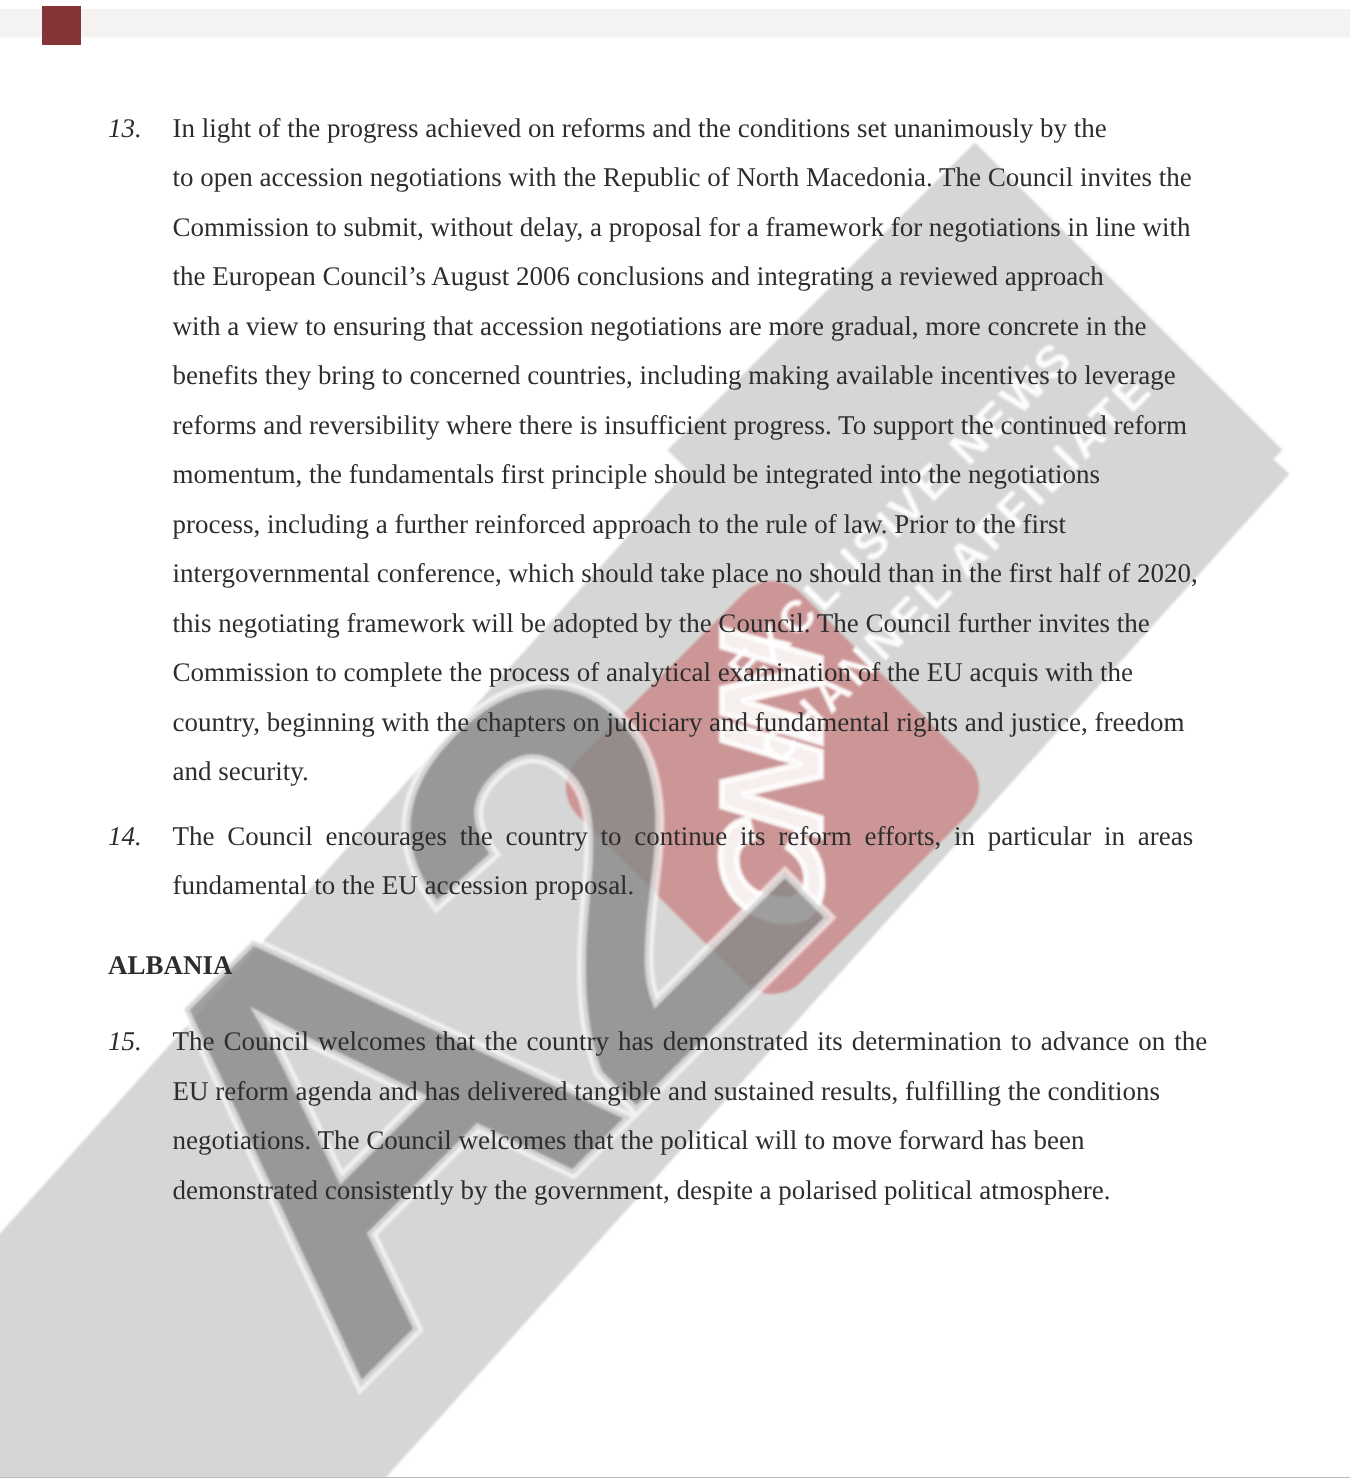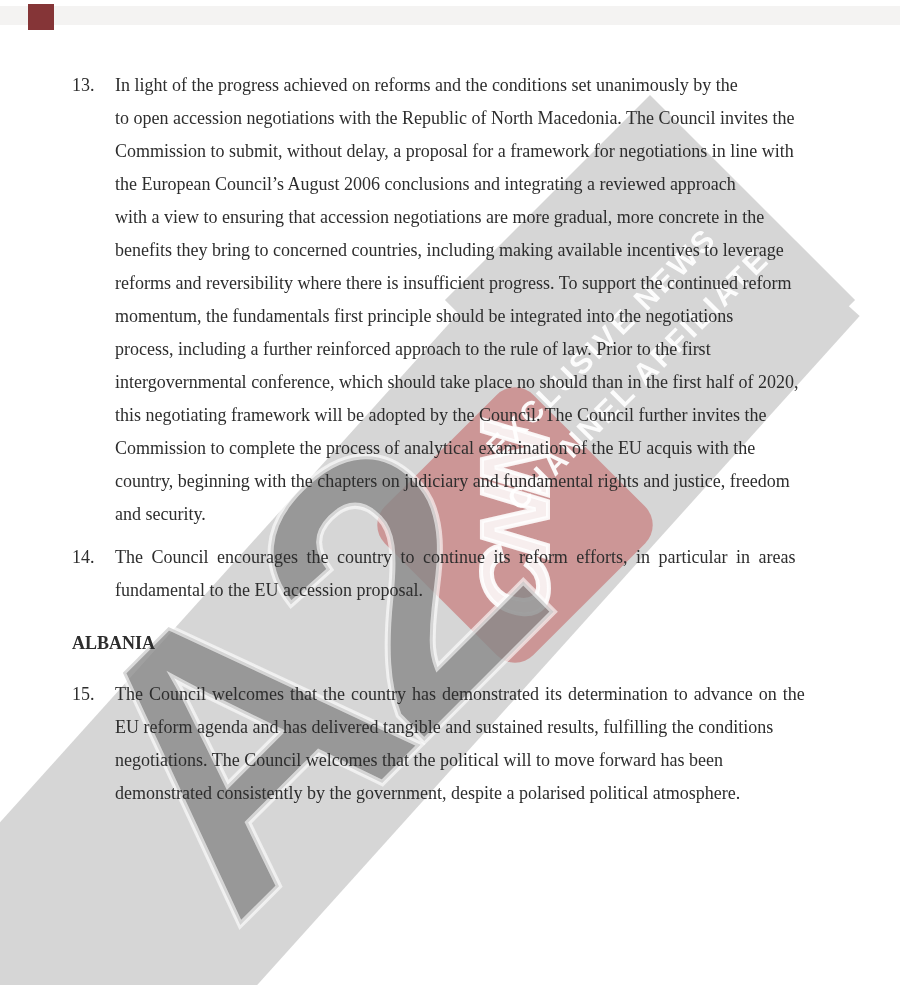--- a/index.html
+++ b/index.html
@@ -64,21 +64,21 @@
     font-weight:bold;font-size:30px;letter-spacing:3px;line-height:1;
     color:rgba(255,255,255,.95);white-space:nowrap;
   }
 
   
   .content{
     position:absolute;left:72px;top:69px;width:805px;
     font-size:18px;line-height:33px;
   }
   .para{display:grid;grid-template-columns:43px 1fr;}
-  .num{white-space:pre;}
+  .num{white-space:pre;font-style:italic;}
   .lines div{white-space:pre;}
   .para-13{margin-bottom:10px;}
   .para-14{margin-bottom:20px;}
   .para-14 .lines div:first-child{word-spacing:4px;}
   .heading{font-weight:bold;margin-bottom:18px;}
   .para-15 .lines div:first-child{word-spacing:1.5px;}
 </style>
 </head>
 <body>
 

